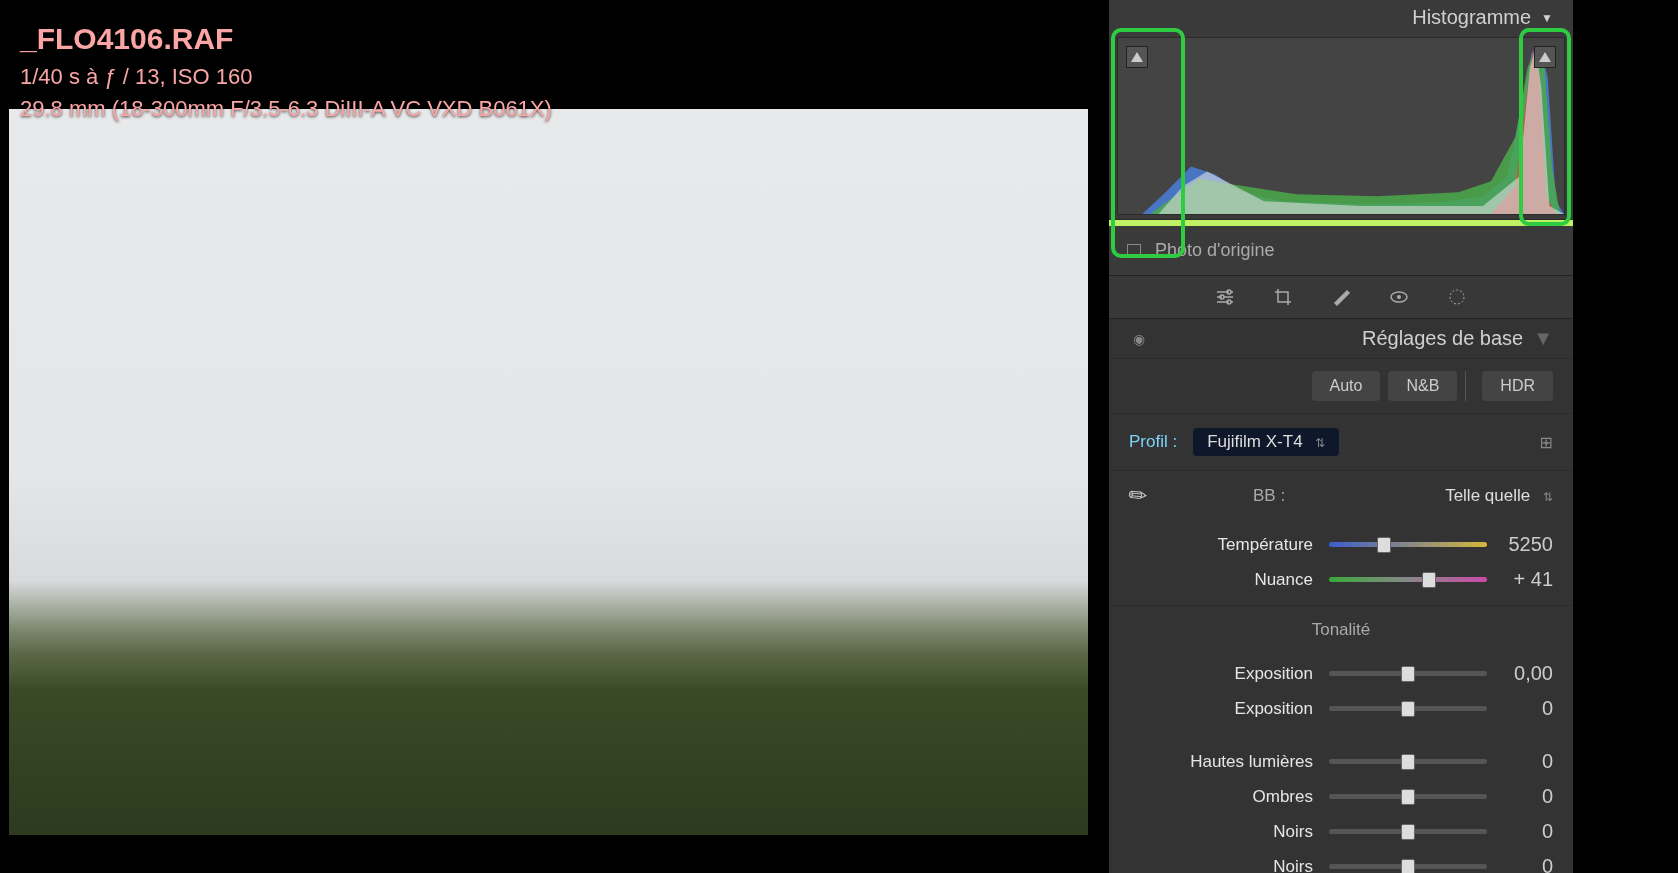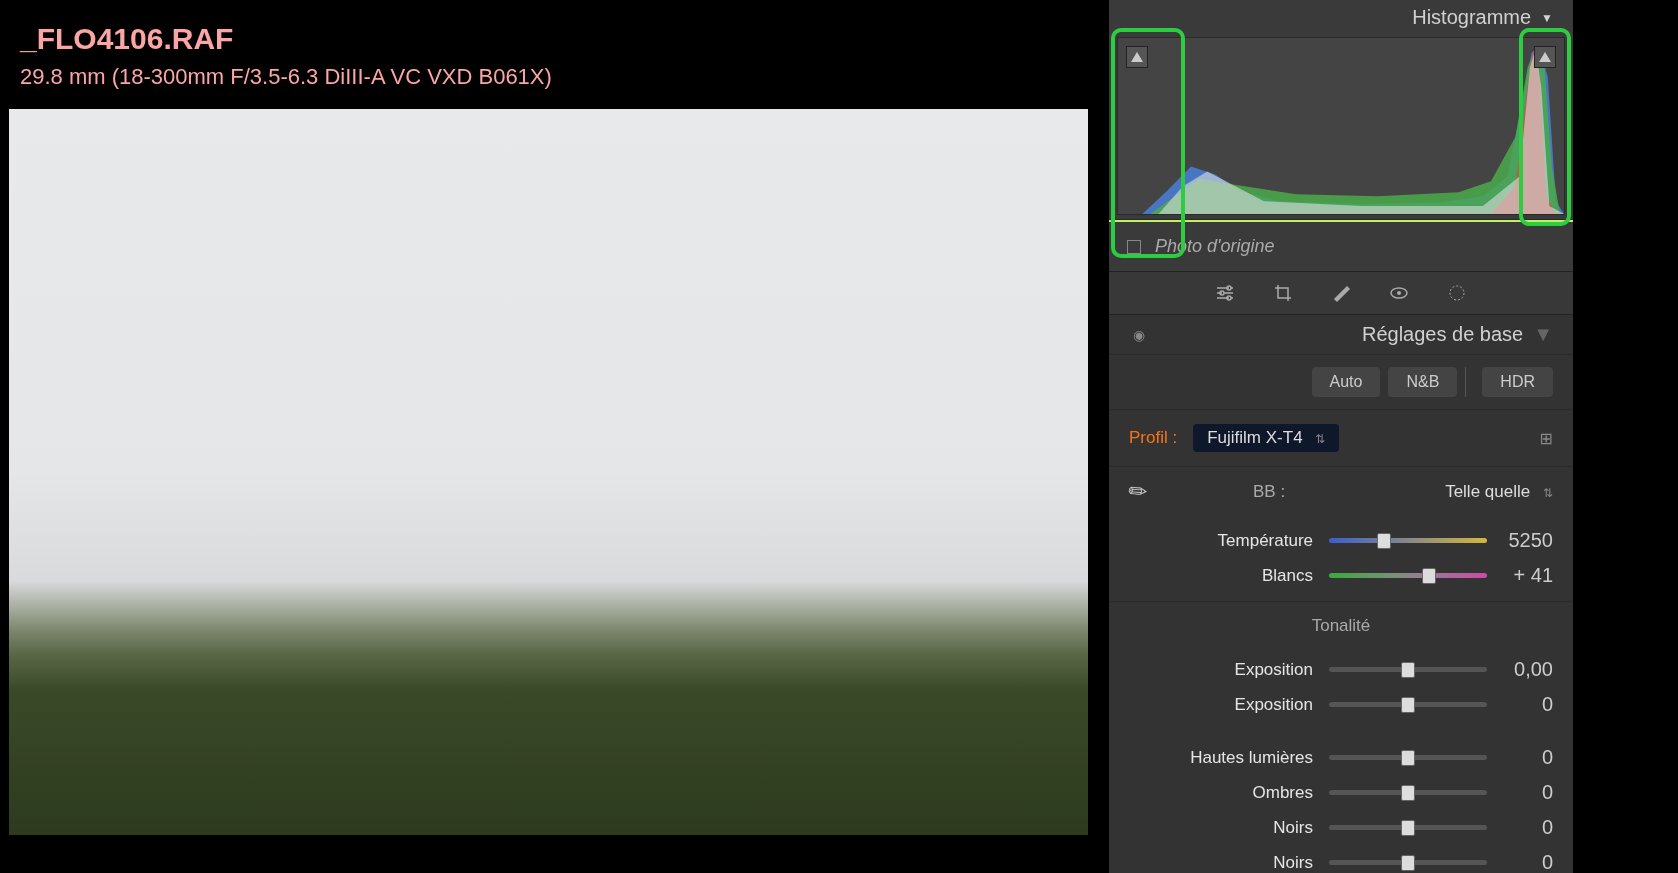--- a/index.html
+++ b/index.html
@@ -17,32 +17,32 @@
 .histogram-wrap { padding: 4px 8px 4px 8px; background: #3a3a3a; }
 .histogram-box { position: relative; height: 178px; background: #444; border: 1px solid #2a2a2a; }
 .histogram-svg { position: absolute; top: 0; left: 0; width: 100%; height: 100%; }
 .clip-indicator { position: absolute; top: 8px; width: 22px; height: 22px; background: #555; border: 1px solid #222; display: flex; align-items: center; justify-content: center; cursor: pointer; }
 .clip-indicator.left { left: 8px; }
 .clip-indicator.right { right: 8px; }
 .clip-indicator .tri { width: 0; height: 0; border-left: 6px solid transparent; border-right: 6px solid transparent; border-bottom: 10px solid #ccc; }
 .green-highlight-left { position: absolute; top: 28px; left: 2px; width: 74px; height: 230px; border: 4px solid #2ecc40; border-radius: 10px; pointer-events: none; z-index: 5; }
 .green-highlight-right { position: absolute; top: 28px; right: 2px; width: 52px; height: 198px; border: 4px solid #2ecc40; border-radius: 10px; pointer-events: none; z-index: 5; }
 .histo-meta { display: flex; justify-content: space-between; padding: 6px 12px 10px 12px; font-size: 16px; color: #9a9a9a; }
-.origin-row { display: flex; align-items: center; padding: 14px 18px; border-top: 2px solid #bef264; border-bottom: 1px solid #222; background: #3a3a3a; font-style: italic; }
+.origin-row { display: flex; align-items: center; padding: 14px 18px; border-top: 6px solid #bef264; border-bottom: 1px solid #222; background: #3a3a3a; }
 .origin-row .sq { width: 14px; height: 14px; border: 1px solid #888; margin-right: 14px; }
 .origin-row .label { font-size: 18px; color: #aaa; }
 .toolbar { display: flex; justify-content: center; gap: 36px; padding: 10px 0; background: #383838; border-bottom: 1px solid #222; }
 .toolbar .tool { width: 22px; height: 22px; cursor: pointer; display: flex; align-items: center; justify-content: center; color: #aaa; }
 .basic-header { display: flex; align-items: center; justify-content: flex-end; padding: 8px 20px; font-size: 20px; color: #d0d0d0; background: #333; border-bottom: 1px solid #2a2a2a; }
 .basic-header .eye { margin-right: auto; margin-left: 4px; font-size: 14px; color: #888; }
 .mode-buttons { display: flex; justify-content: flex-end; gap: 0; padding: 12px 20px; background: #333; }
 .mode-buttons .btn { padding: 6px 18px; background: #444; color: #ccc; font-size: 16px; cursor: pointer; border-radius: 4px; margin-left: 8px; }
 .mode-buttons .divider { width: 1px; background: #555; margin: 0 8px; }
 .profile-row { display: flex; align-items: center; padding: 14px 20px; background: #333; border-top: 1px solid #2a2a2a; }
-.profile-row .label { color: #f97316; font-size: 17px; margin-right: 16px; }
+.profile-row .label { color: #7dd3fc; font-size: 17px; margin-right: 16px; }
 .profile-row .value { background: #0f172a; padding: 4px 14px; border-radius: 4px; color: #ddd; font-size: 17px; cursor: pointer; }
 .profile-row .updown { margin-left: 8px; color: #888; font-size: 12px; }
 .profile-row .grid-icon { margin-left: auto; color: #888; font-size: 16px; cursor: pointer; }
 .wb-section { padding: 12px 20px 8px 20px; background: #333; border-top: 1px solid #2a2a2a; }
 .wb-header { display: flex; align-items: center; margin-bottom: 18px; }
 .wb-header .eyedropper { font-size: 22px; color: #ccc; cursor: pointer; transform: rotate(-40deg); }
 .wb-header .bb-label { color: #aaa; font-size: 17px; margin-left: auto; margin-right: 160px; }
 .wb-header .preset { color: #ddd; font-size: 17px; cursor: pointer; }
 .wb-header .updown { margin-left: 8px; color: #888; font-size: 12px; }
 .slider-row { display: flex; align-items: center; padding: 6px 0; }
@@ -58,20 +58,21 @@
 .section-title { text-align: center; color: #aaa; font-size: 17px; margin-bottom: 16px; }
 .sub-gap { height: 18px; }
 </style>
 </head>
 <body>
 
 <div class="main-area">
   <div class="image-preview"></div>
   <div class="image-info">
     <div class="image-filename">_FLO4106.RAF</div>
+    <div class="image-exposure">1/40 s à ƒ / 13, ISO 160</div>
     <div class="image-lens">29.8 mm (18-300mm F/3.5-6.3 DiIII-A VC VXD B061X)</div>
   </div>
 </div>
 
 <div class="right-panel" style="position:relative;">
   <div class="green-highlight-left"></div>
   <div class="green-highlight-right"></div>
 
   <div class="panel-section">
     <div class="panel-header">
@@ -166,21 +167,21 @@
     </div>
     <div class="slider-row">
       <div class="slider-label">Température</div>
       <div class="slider-track-wrap">
         <div class="slider-track track-temp"></div>
         <div class="slider-thumb" style="left:35%;"></div>
       </div>
       <div class="slider-value">5250</div>
     </div>
     <div class="slider-row">
-      <div class="slider-label">Blancs</div>
+      <div class="slider-label">Nuance</div>
       <div class="slider-track-wrap">
         <div class="slider-track track-tint"></div>
         <div class="slider-thumb" style="left:63%;"></div>
       </div>
       <div class="slider-value">+ 41</div>
     </div>
   </div>
 
   <div class="tonalite-section">
     <div class="section-title">Tonalité</div>

